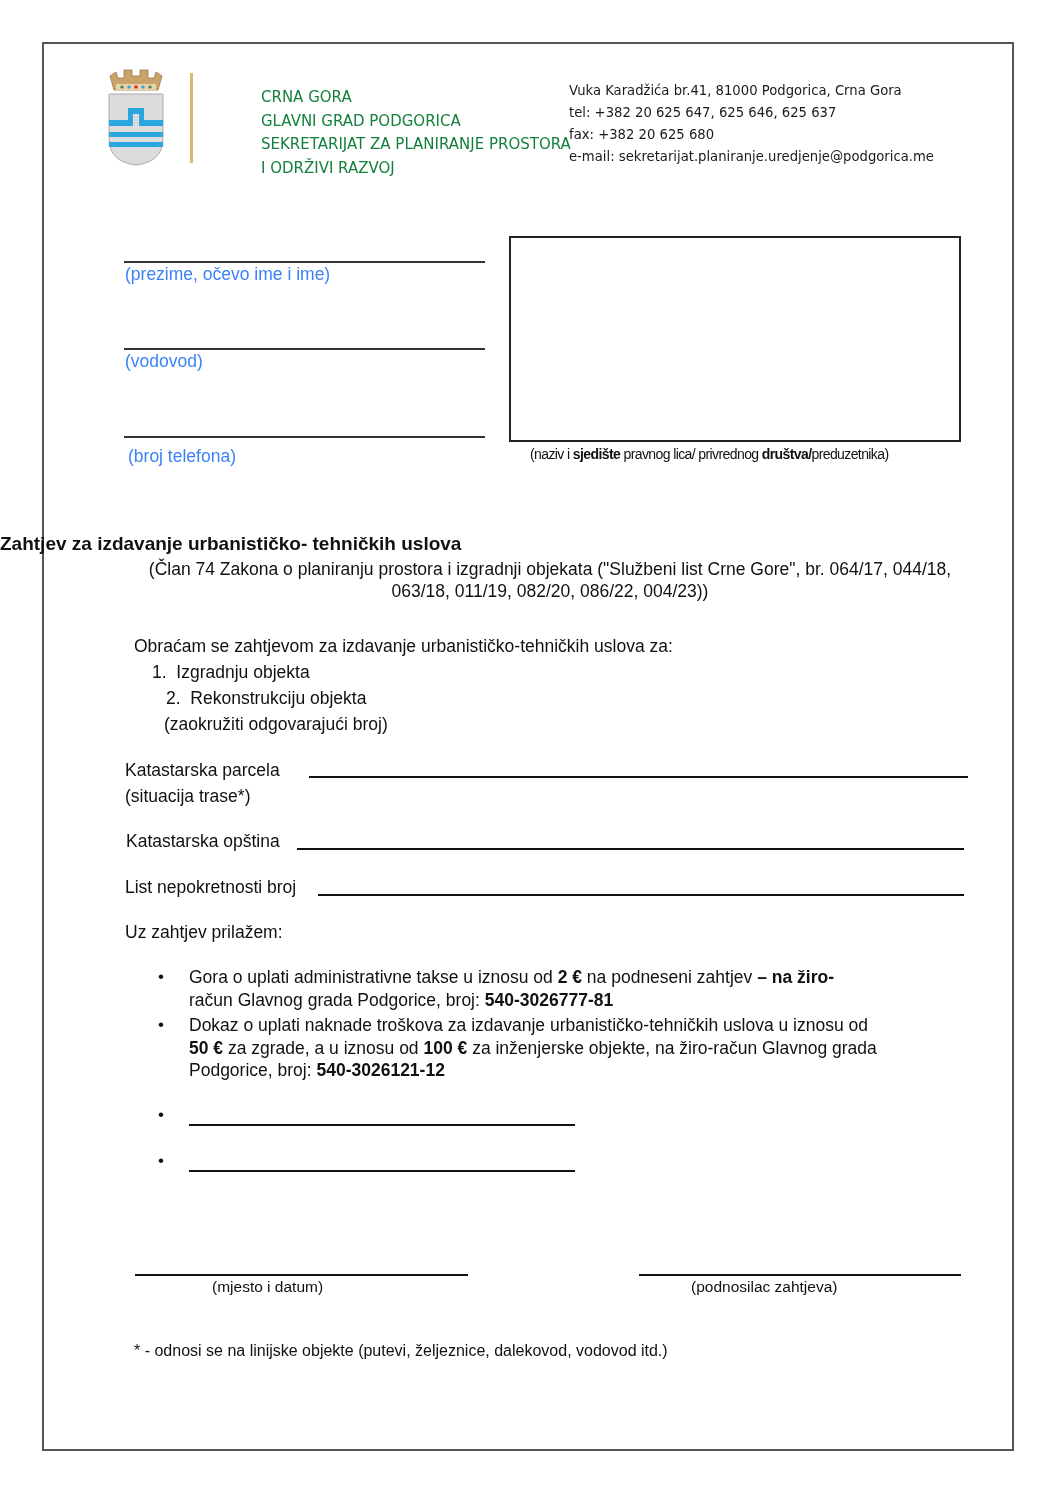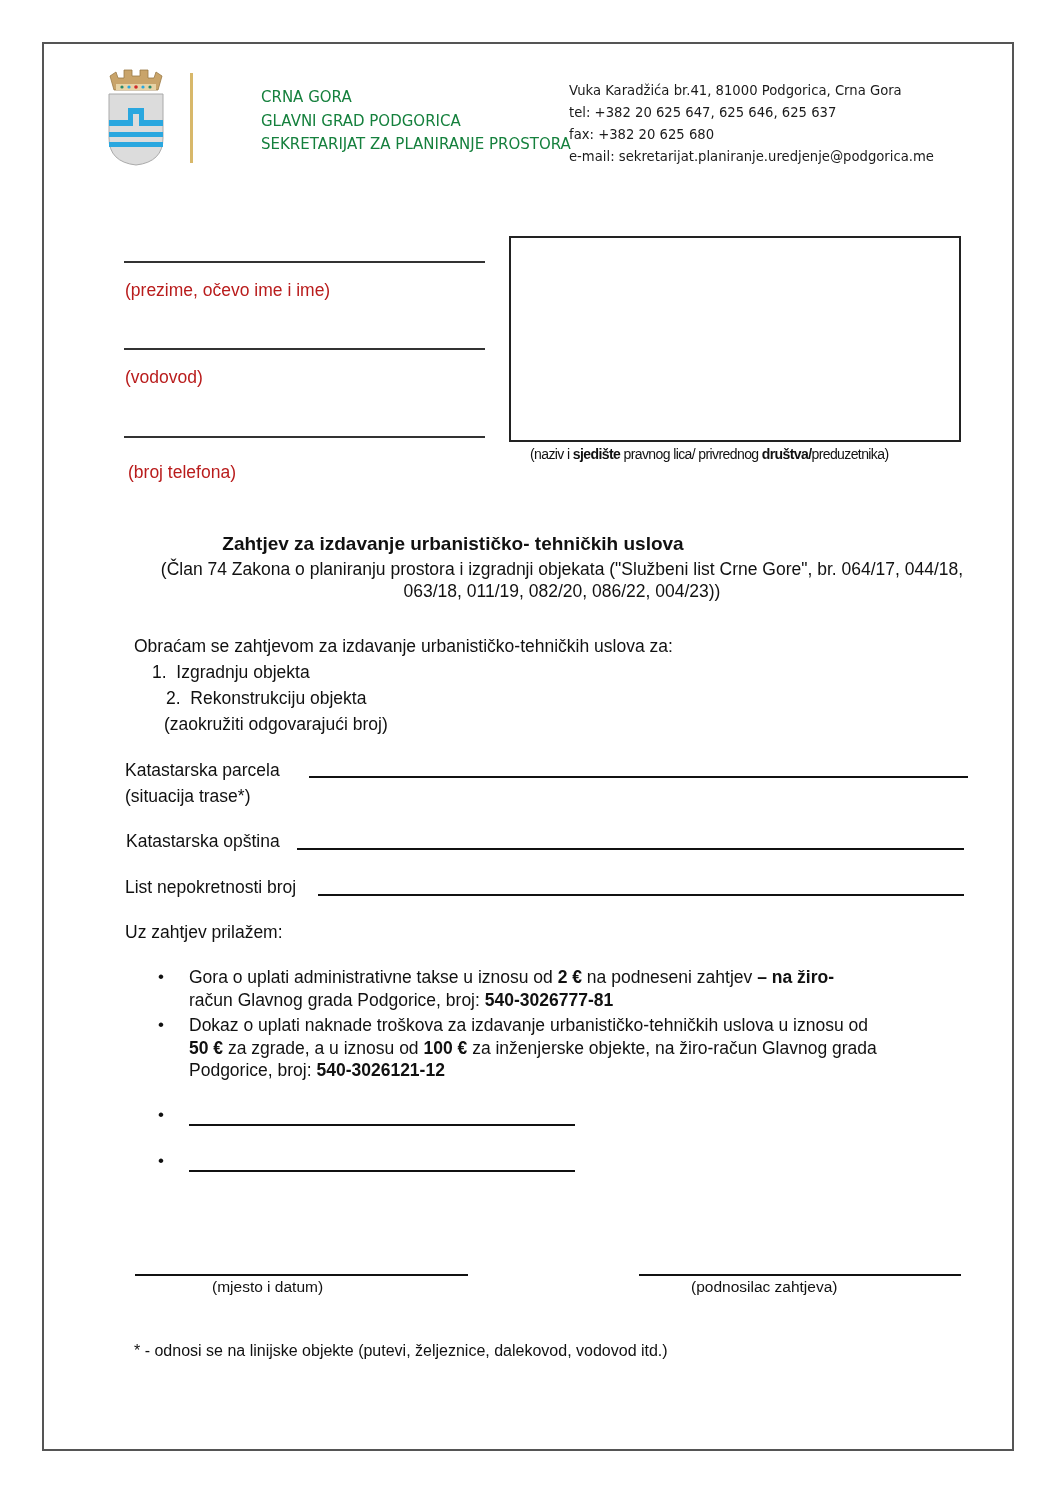--- a/index.html
+++ b/index.html
@@ -4,25 +4,25 @@
 <style>
   html, body { margin:0; padding:0; background:#ffffff; }
   body { width:1059px; height:1497px; position:relative; font-family:"Liberation Sans", sans-serif; color:#111; overflow:hidden; }
   .abs { position:absolute; }
   .page-border { left:42px; top:42px; width:972px; height:1409px; border:2px solid #555; box-sizing:border-box; }
   .crest { left:106px; top:68px; width:60px; height:98px; }
   .gold-rule { left:190px; top:73px; width:3px; height:90px; background:#d8b86a; }
   .org { left:214px; top:86px; font-family:"DejaVu Sans", sans-serif; font-size:15px; line-height:23.5px; color:#15803d;margin-left:47px; }
   .contact { left:569px; top:80px; font-family:"DejaVu Sans", sans-serif; font-size:13.2px; line-height:22px; color:#1a1a1a; }
   .line { background:#333; height:2px; }
-  .lbl { font-size:17.5px; color:#b91c1c;margin-top:16px; }
+  .lbl { font-size:17.5px; color:#3b82f6; }
   .box { left:509px; top:236px; width:452px; height:206px; border:2px solid #222; box-sizing:border-box; }
   .boxcap { left:530px; top:446px; font-size:14px; letter-spacing:-0.6px; }
-  .title { left:0; width:906px; top:533px; text-align:center; font-size:19px; font-weight:bold; }
-  .sub { left:132px; width:860px; top:558px; text-align:center; font-size:17.5px; line-height:22px; }
+  .title { left:0; width:906px; top:533px; text-align:left; font-size:19px; font-weight:bold; }
+  .sub { left:120px; width:860px; top:558px; text-align:center; font-size:17.5px; line-height:22px; }
   .p { font-size:17.5px; }
   .b { font-weight:bold; }
   .bullet { font-size:17px; }
   .attach { left:189px; width:780px; font-size:17.5px; line-height:22.5px; }
   .sig-cap { font-size:15.5px; }
 </style>
 </head>
 <body>
 
 <div class="abs page-border"></div>
@@ -42,20 +42,21 @@
     <path d="M3 52 L22 52 L22 40 L38 40 L38 52 L57 52 L57 58 L33 58 L33 46 L27 46 L27 58 L3 58 Z" fill="#2aa7df"></path>
     <rect x="3" y="64" width="54" height="5" fill="#2aa7df"></rect>
     <rect x="3" y="74" width="54" height="5" fill="#2aa7df"></rect>
   </svg>
 </div>
 <div class="abs gold-rule"></div>
 <div class="abs org">
   <div>CRNA GORA</div>
   <div>GLAVNI GRAD PODGORICA</div>
   <div>SEKRETARIJAT ZA PLANIRANJE PROSTORA</div>
+  <div>I ODRŽIVI RAZVOJ</div>
 </div>
 <div class="abs contact">
   <div>Vuka Karadžića br.41, 81000 Podgorica, Crna Gora</div>
   <div>tel: +382 20 625 647,  625 646,  625 637</div>
   <div>fax: +382 20 625 680</div>
   <div>e-mail: sekretarijat.planiranje.uredjenje@podgorica.me</div>
 </div>
 
 <div class="abs line" style="left:124px;top:261px;width:361px;"></div>
 <div class="abs lbl" style="left:125px;top:264px;">(prezime, očevo ime i ime)</div>

